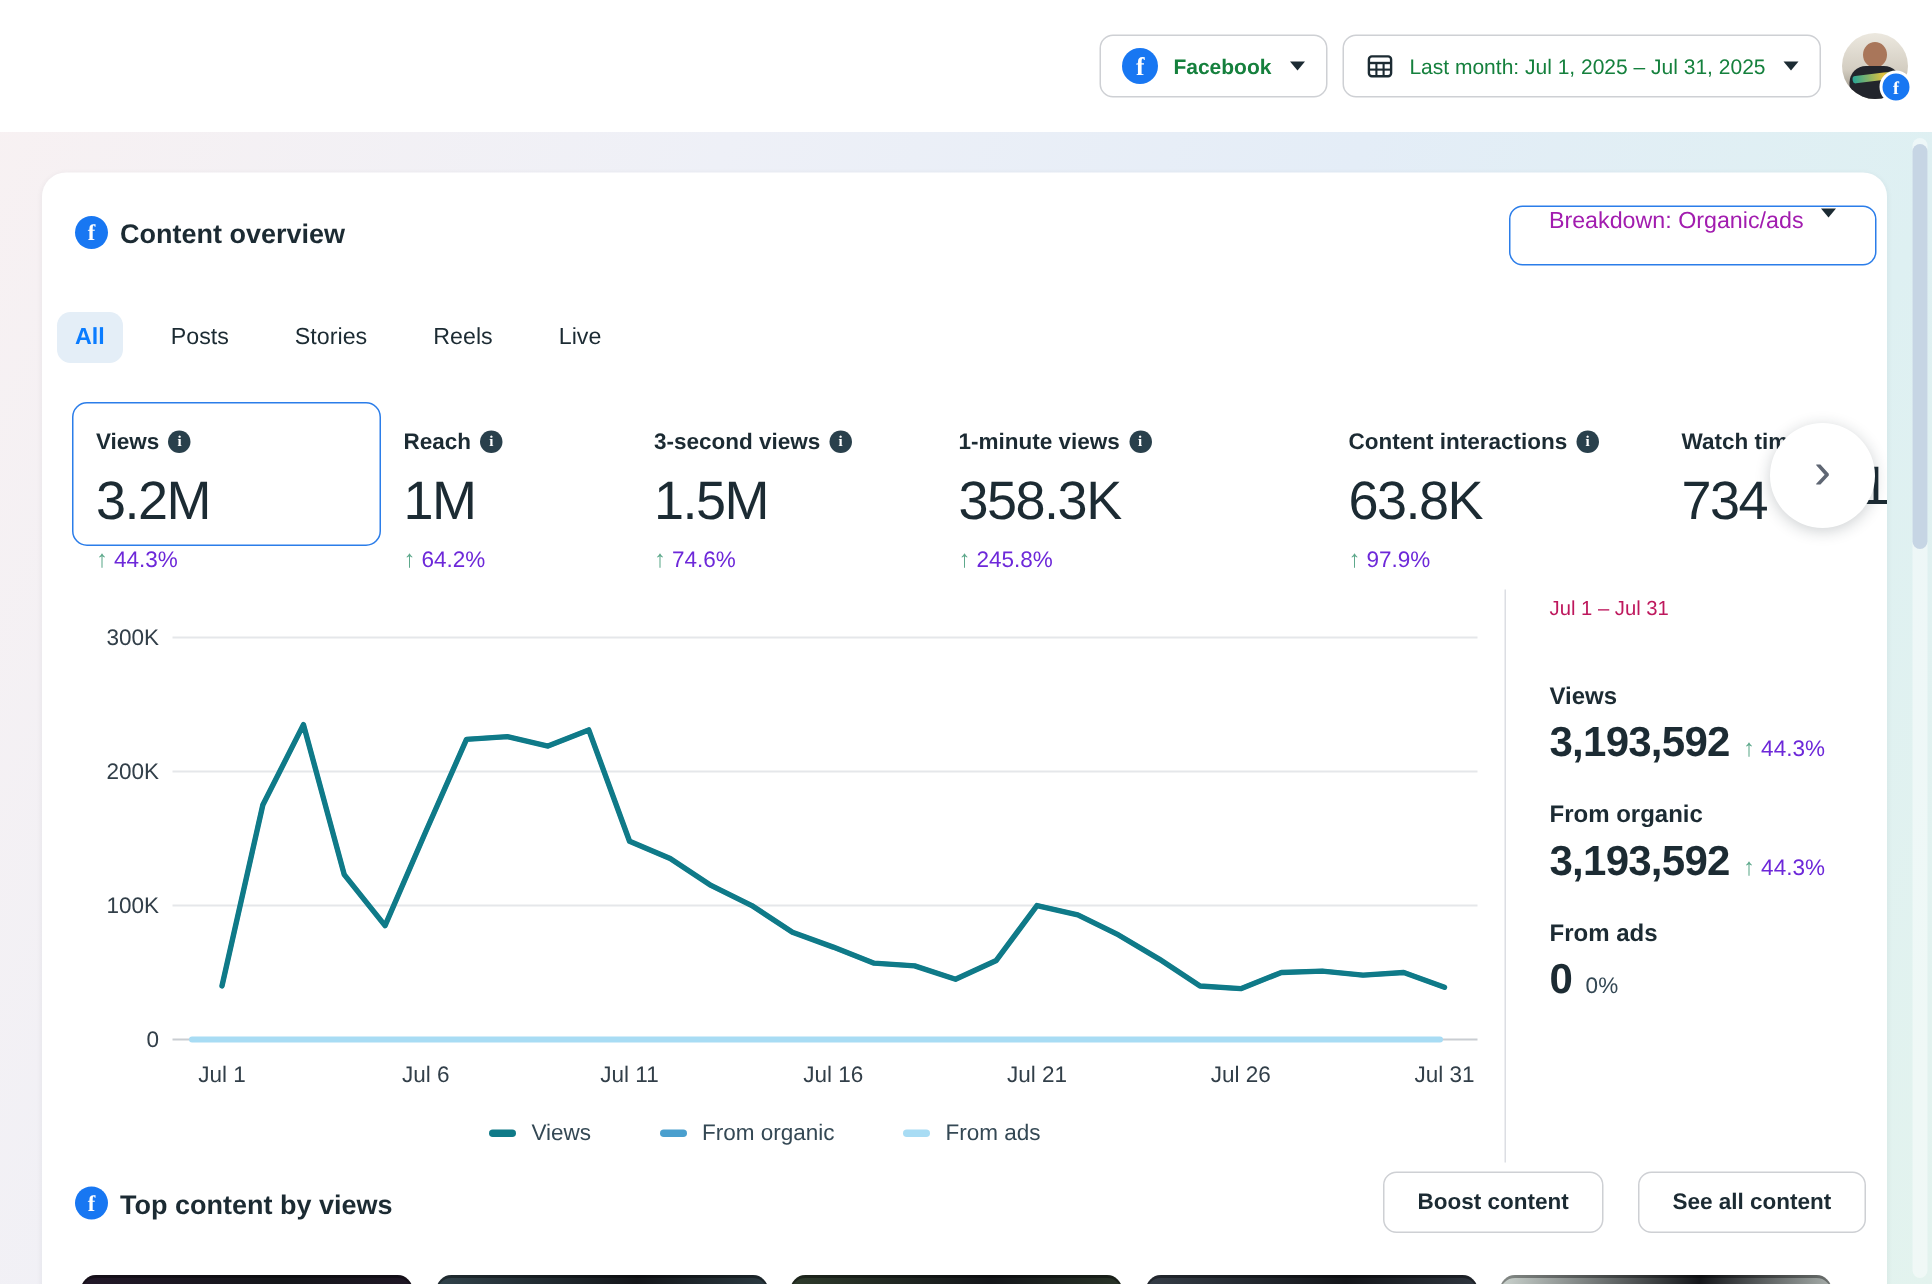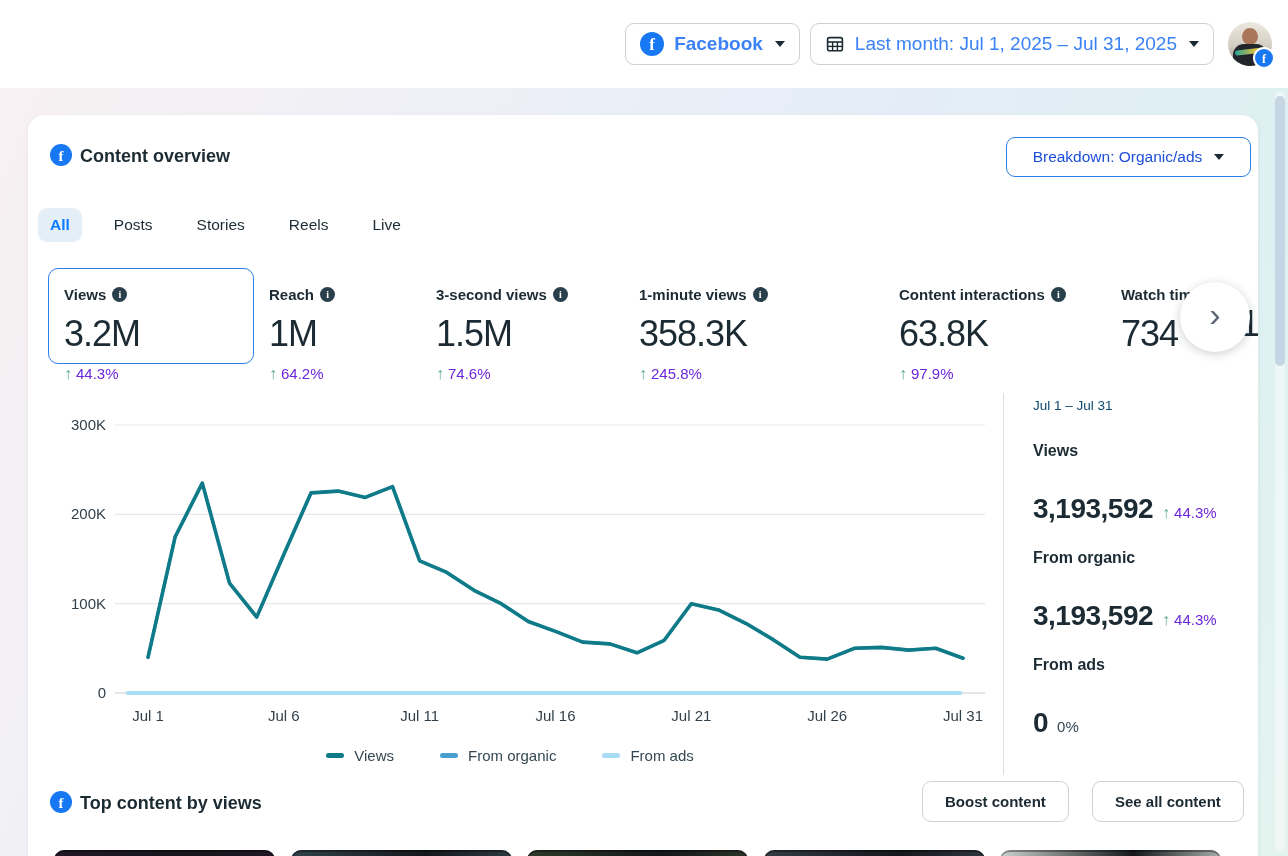--- a/index.html
+++ b/index.html
@@ -6,21 +6,21 @@
   body{
     position:relative;width:1288px;height:856px;overflow:hidden;
     font-family:"Liberation Sans",sans-serif;color:#1c2b33;
     background:linear-gradient(112deg,#f8f1f2 0%,#eef0f7 32%,#e4edf7 58%,#def0f2 82%,#e3f3ee 100%);
   }
   
   .topbar{position:absolute;top:0;left:0;width:100%;height:88px;background:#ffffff;}
   .topbar-right{position:absolute;right:16px;top:0;height:88px;display:flex;align-items:center;gap:10px;}
   .tb-btn{display:flex;align-items:center;gap:10px;height:42px;padding:0 14px;background:#fff;
     border:1px solid #ced0d4;border-radius:9px;cursor:pointer;font-family:inherit;}
-  .tb-label{font-size:19px;color:#3b82f6;white-space:nowrap;}
+  .tb-label{font-size:14px;color:#15803d;white-space:nowrap;}
   .tb-label.strong{font-weight:bold;}
   .caret{width:0;height:0;border-left:5.5px solid transparent;border-right:5.5px solid transparent;
     border-top:6.5px solid #1c2b33;margin-left:2px;}
   .fb-logo{border-radius:50%;background:#1877f2;color:#fff;display:flex;align-items:center;justify-content:center;
     font-weight:bold;}
   .fb-logo.sm{width:24px;height:24px;font-size:17px;}
   .fb-logo.md{width:22px;height:22px;font-size:15px;}
   .fb-logo span{transform:translateY(1px);font-family:"Liberation Serif",serif;}
   .cal-icon{display:flex;align-items:center;}
   .avatar{position:relative;width:44px;height:44px;border-radius:50%;cursor:pointer;margin-left:4px;}
@@ -33,22 +33,22 @@
   .av-badge{position:absolute;right:-3px;bottom:-3px;width:18px;height:18px;border-radius:50%;background:#1877f2;
     border:2px solid #fff;color:#fff;font-size:12px;font-weight:bold;display:flex;align-items:center;justify-content:center;}
   .av-badge span{transform:translateY(0.5px);font-family:"Liberation Serif",serif;}
 
   
   .card{position:absolute;left:28px;top:115px;width:1230px;height:1000px;background:#fff;border-radius:16px;
     box-shadow:0 1px 4px rgba(28,43,51,.07);overflow:hidden;}
   .sec-head-icon{position:absolute;}
   .card-title{position:absolute;left:52px;top:31px;font-size:18px;font-weight:bold;margin:0;}
   .breakdown-btn{position:absolute;left:978px;top:22px;width:245px;height:40px;background:#fff;
-    border:1.5px solid #2b7de9;border-radius:9px;display:flex;align-items:center;justify-content:center;gap:10px;
-    font-family:inherit;font-size:15.5px;color:#1d4ed8;cursor:pointer;}
+    border:1.5px solid #2b7de9;border-radius:9px;display:flex;align-items:flex-start;justify-content:center;gap:10px;
+    font-family:inherit;font-size:15.5px;color:#a21caf;cursor:pointer;}
 
   
   .tabs{position:absolute;left:10px;top:93px;display:flex;gap:20px;}
   .tab{padding:8px 12px;border-radius:9px;font-size:15.5px;color:#1c2b33;cursor:pointer;line-height:18px;}
   .tab.selected{background:#e4eef7;color:#0a7cff;font-weight:bold;}
 
   
   .metric{position:absolute;top:153px;height:96px;padding:17px 15px 0 15px;box-sizing:border-box;
     border:1.5px solid transparent;border-radius:10px;cursor:pointer;}
   .metric.selected{border-color:#2b7de9;}
@@ -70,24 +70,24 @@
   .chart-svg{position:absolute;left:40px;top:295px;width:930px;height:335px;}
   .chart-svg text{font-family:"Liberation Sans",sans-serif;font-size:15px;fill:#323f49;}
   .legend{position:absolute;left:47px;top:632px;width:870px;display:flex;justify-content:center;gap:46px;}
   .legend-item{display:flex;align-items:center;gap:10px;font-size:15px;color:#344854;}
   .swatch{width:18px;height:5px;border-radius:3px;}
 
   
   .vdivider{position:absolute;left:975px;top:278px;width:1px;height:382px;background:#dcdee3;}
   .panel{position:absolute;left:1005px;top:283px;width:222px;}
   .panel-title{font-size:18px;font-weight:bold;margin:0 0 7px 0;}
-  .panel-date{font-size:13.5px;color:#0c4a6e;margin-bottom:29px;}
+  .panel-date{font-size:13.5px;color:#be185d;margin-bottom:43px;}
   .p-label{font-size:16px;font-weight:bold;margin-bottom:5px;}
   .p-value-row{display:flex;align-items:baseline;gap:9px;margin-bottom:24px;white-space:nowrap;}
-  .p-value{font-size:28px;font-weight:bold;letter-spacing:-0.5px;margin-top:28px;}
+  .p-value{font-size:28px;font-weight:bold;letter-spacing:-0.5px;}
   .p-flat{font-size:15px;color:#344854;}
 
   
   .tc-title{position:absolute;left:52px;top:678px;font-size:18px;font-weight:bold;margin:0;text-align:center;}
   .tc-btn{position:absolute;top:666px;height:41px;background:#fff;border:1px solid #ced0d4;border-radius:9px;
     font-family:inherit;font-size:15px;font-weight:bold;color:#1c2b33;padding:0 22px;cursor:pointer;}
   .thumb{position:absolute;top:735px;width:221px;height:130px;border-radius:10px 10px 0 0;cursor:pointer;
     box-shadow:inset 0 2px 0 rgba(0,0,0,.35);}
 
   

